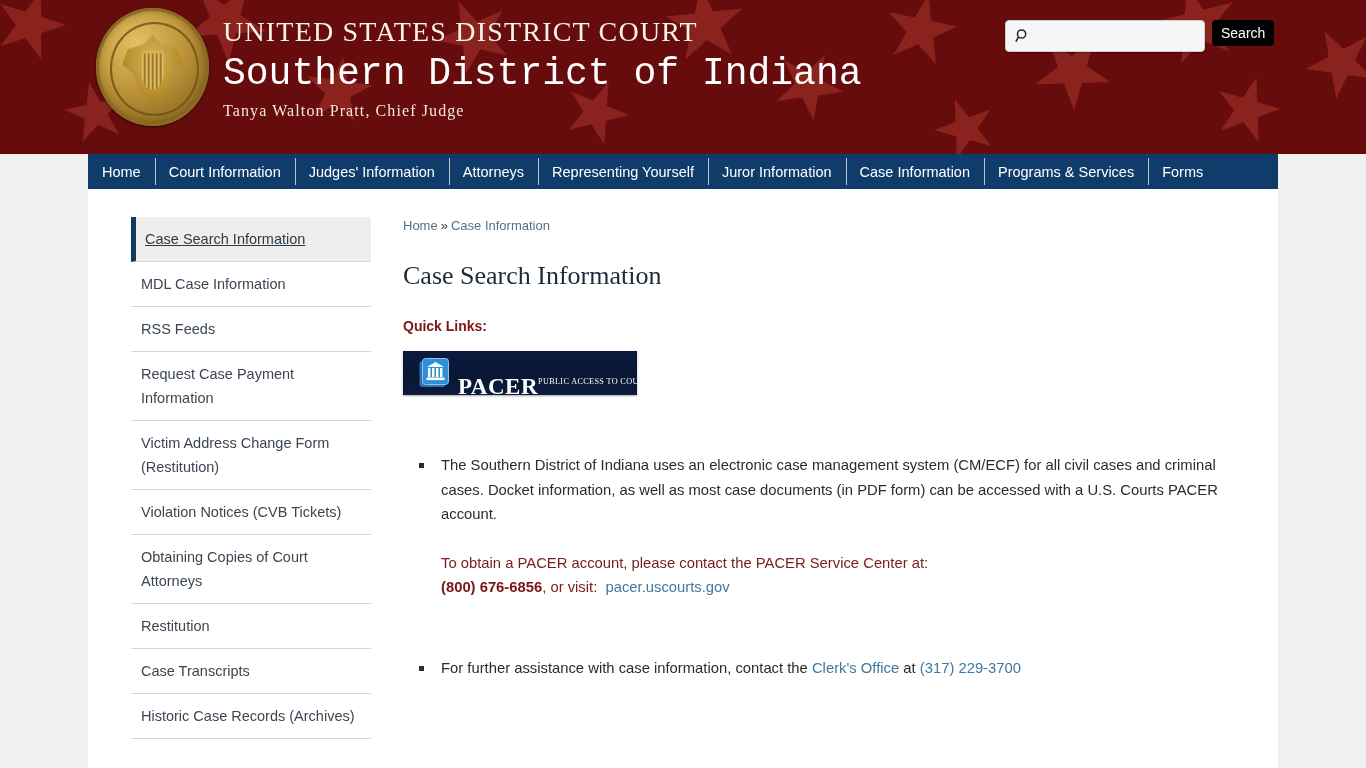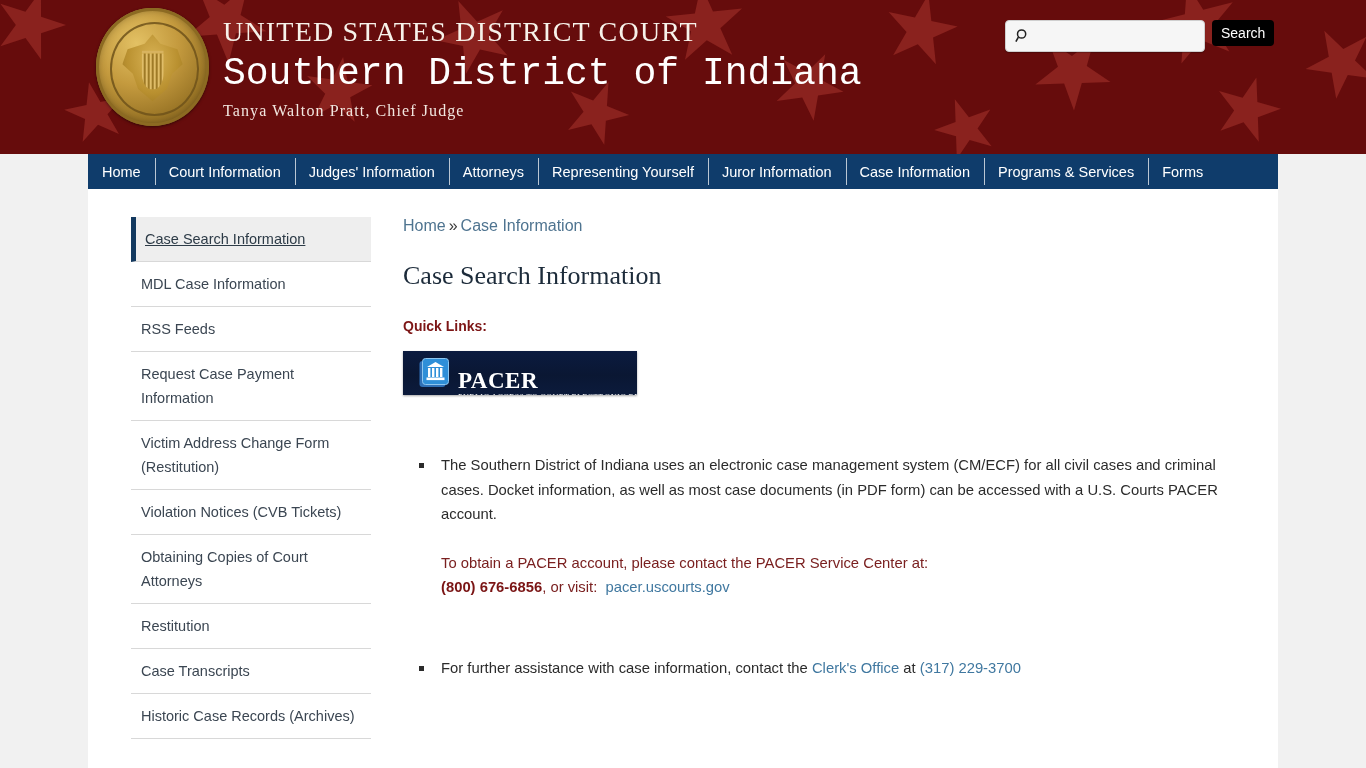--- a/index.html
+++ b/index.html
@@ -235,21 +235,21 @@
   }
 
   
   .main {
     position: absolute;
     left: 315px;
     top: 28px;
     width: 840px;
   }
   .breadcrumb {
-    font-size: 16px;
+    font-size: 13px;
     color: #4f7490;
     line-height: 18px;
   }
   .breadcrumb a {
     color: #4f7490;
     text-decoration: none;
     cursor: pointer;
   }
   .breadcrumb .sep { color: #3b3b3b; margin: 0 3px; }
 
@@ -281,21 +281,21 @@
     position: relative;
     overflow: hidden;
   }
   .pacer-icon {
     width: 34px;
     height: 32px;
     margin-left: 15px;
     margin-right: 6px;
     flex: 0 0 auto;
   }
-  .pacer-text { display: flex; flex-direction: column; justify-content: center; margin-top: 28px; }
+  .pacer-text { display: flex; flex-direction: row; justify-content: center; margin-top: 28px; }
   .pacer-word {
     font-family: "Liberation Serif", serif;
     font-weight: bold;
     font-size: 23px;
     line-height: 22px;
     color: #ffffff;
     letter-spacing: .5px;
   }
   .pacer-sub {
     font-family: "Liberation Serif", serif;

